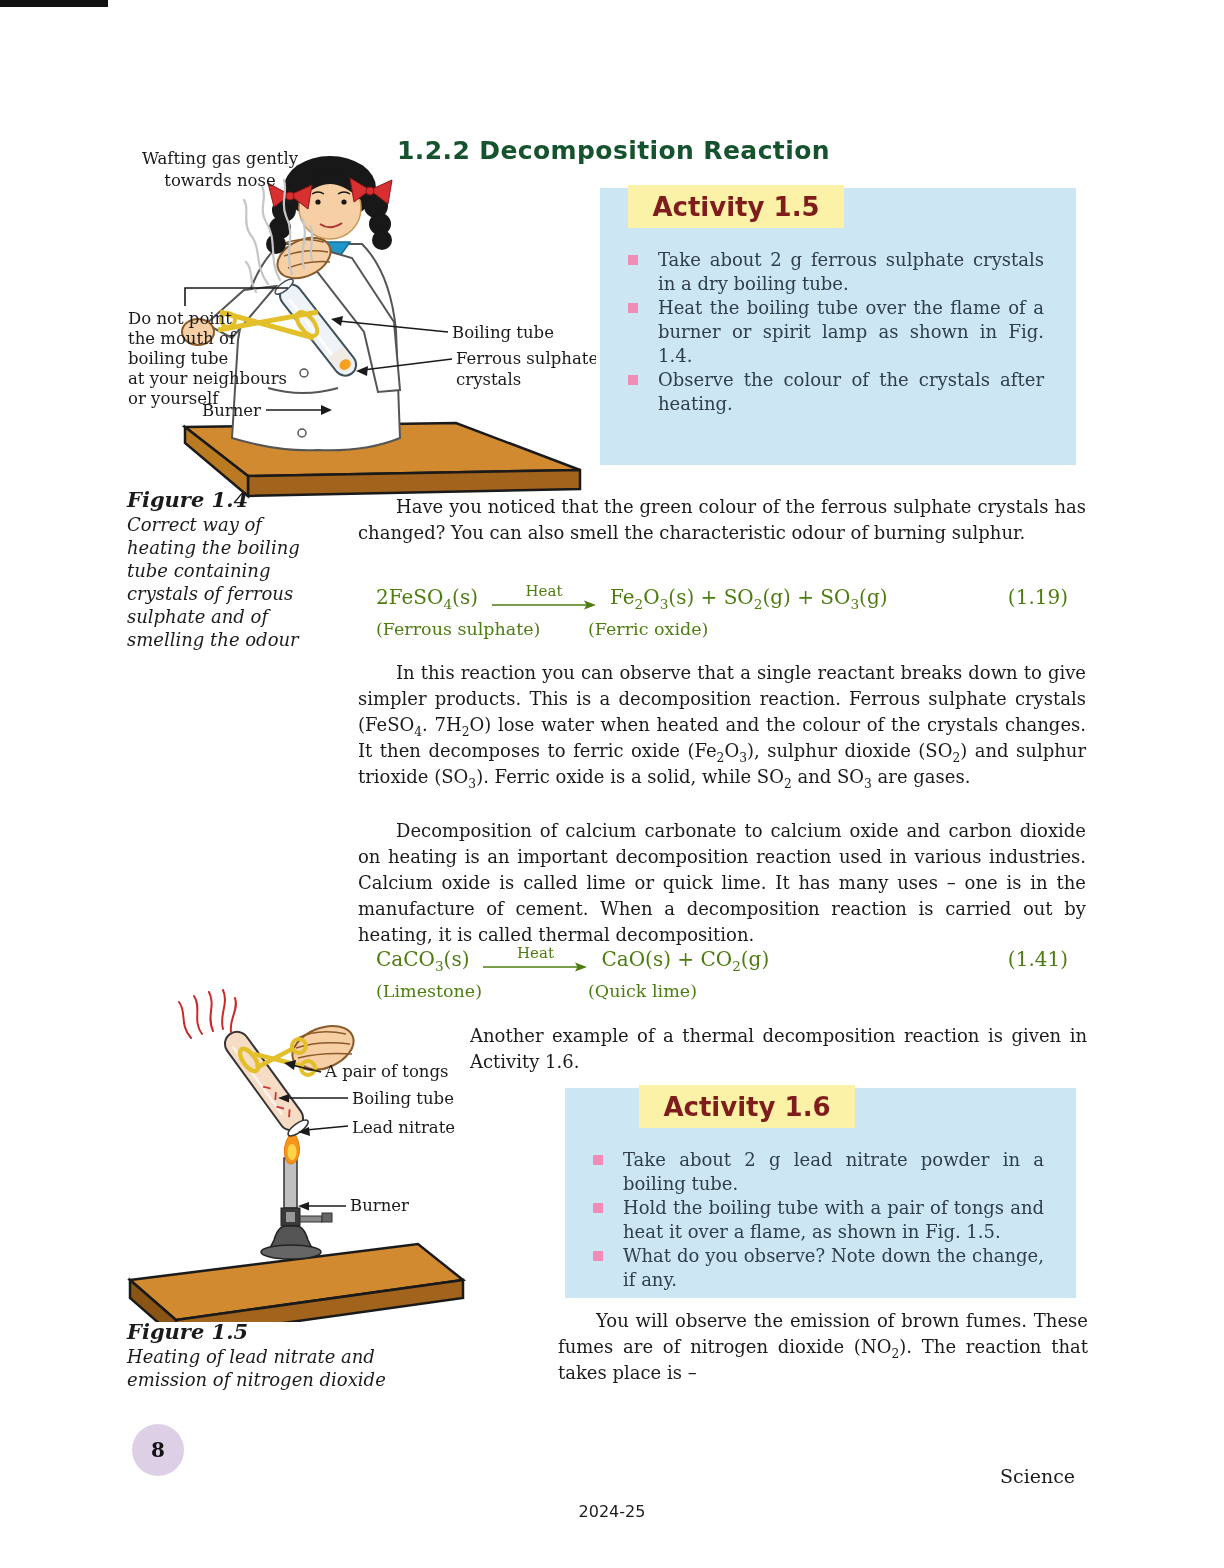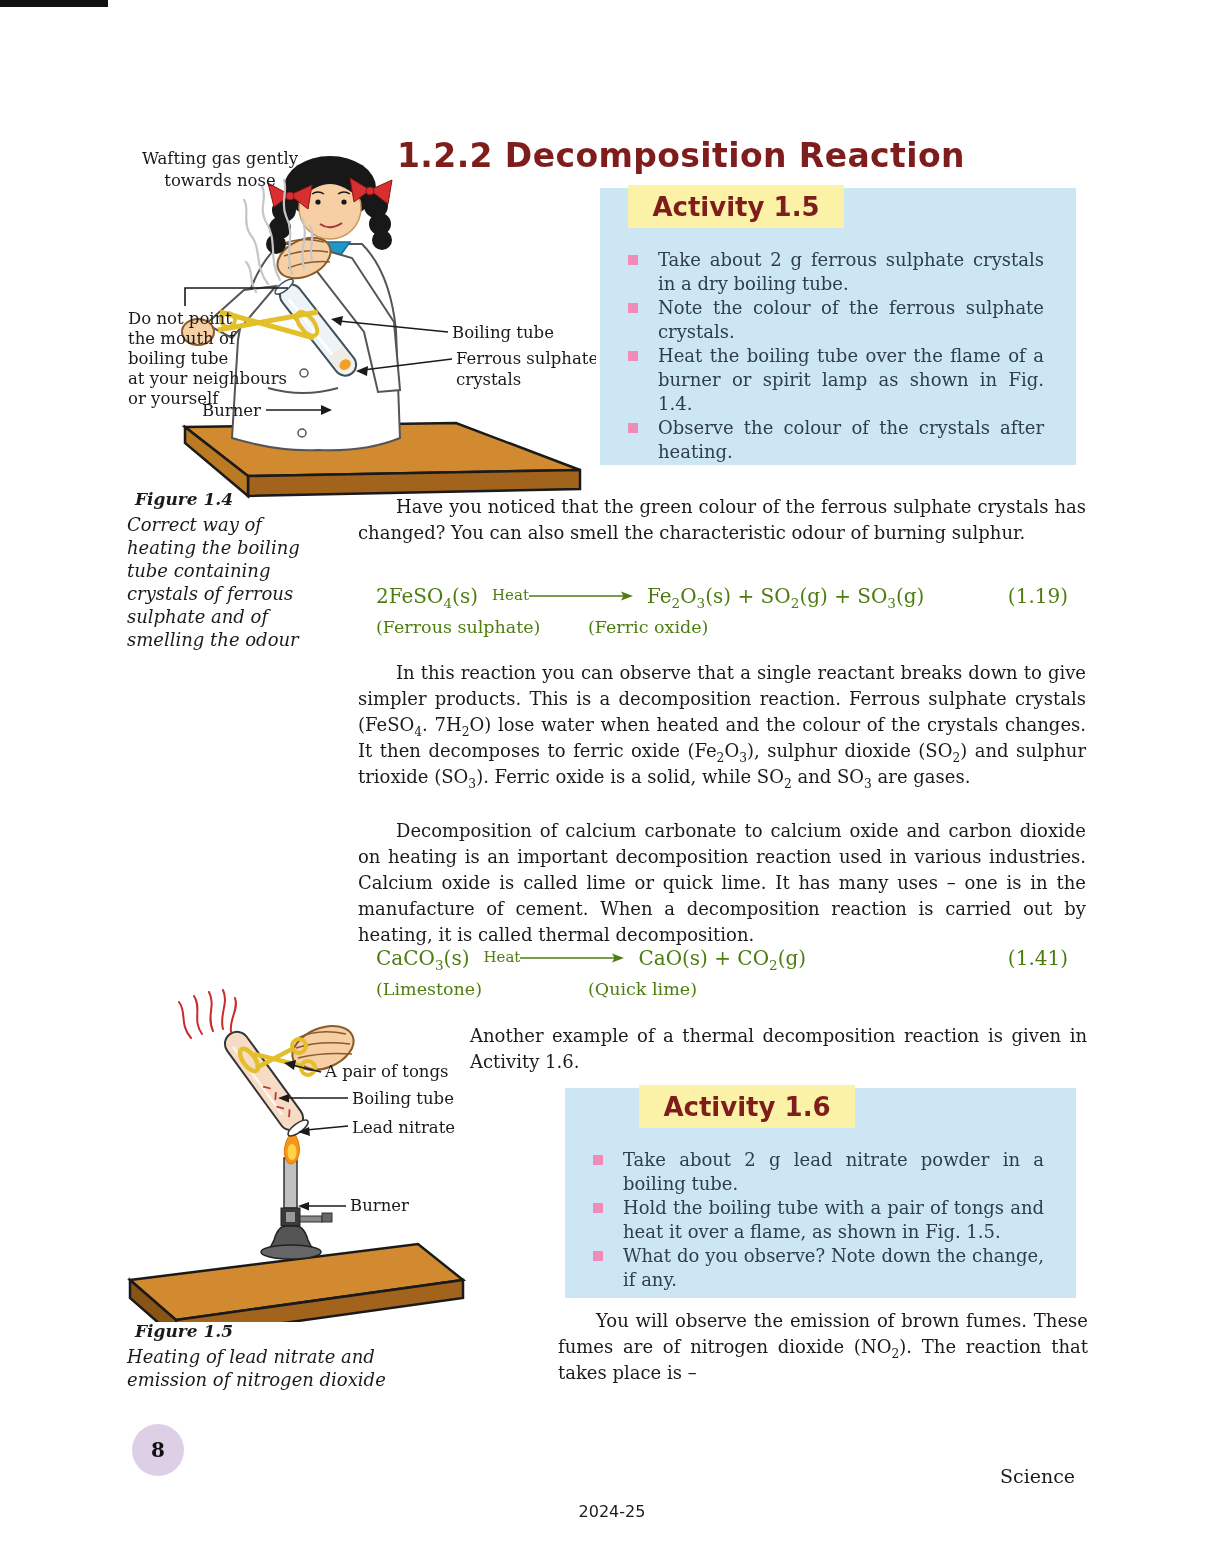--- a/index.html
+++ b/index.html
@@ -5,21 +5,21 @@
   html,body { margin:0; padding:0; background:#ffffff; }
   .page {
     position:relative; width:1224px; height:1568px; background:#fff;
     font-family:"DejaVu Serif", serif; color:#1b1b1b; overflow:hidden;
   }
   .topbar { position:absolute; left:0; top:0; width:108px; height:7px; background:#111; }
 
   .heading {
     position:absolute; left:397px; top:136px;
     font-family:"DejaVu Sans", sans-serif; font-weight:bold;
-    font-size:33px; color:#7f1d1d; letter-spacing:0.4px;
+    font-size:25px; color:#14532d; letter-spacing:0.4px;
   }
 
   
   .activity { position:absolute; background:#cde6f4; }
   .act15 { left:600px; top:188px; width:476px; height:277px; }
   .act16 { left:565px; top:1088px; width:511px; height:210px; }
   .act-title {
     position:absolute; top:-3px; height:43px; background:#fbf2a7;
     display:flex; align-items:center; justify-content:center;
     font-family:"DejaVu Sans", sans-serif; font-weight:bold;
@@ -32,21 +32,21 @@
     font-size:18px; line-height:24px; color:#2e3e4a; text-align:justify;
   }
   .act-list li { position:relative; }
   .act-list li::before {
     content:""; position:absolute; left:-30px; top:7px;
     width:10px; height:10px; background:#f18cb7;
   }
 
   
   .figcap { position:absolute; left:127px; font-size:18px; font-style:italic; line-height:23px; }
-  .figcap .figtitle { display:block; font-weight:bold; font-size:17px; margin-bottom:2px;margin-left:8px; }
+  .figcap .figtitle { display:block; font-weight:bold; font-size:21px; margin-bottom:2px; }
   .cap14 { top:488px; width:200px; }
   .cap15 { top:1320px; width:262px; }
 
   
   .body-block {
     position:absolute; left:358px; width:728px;
     font-size:18px; line-height:26px; text-align:justify;
   }
   .indent { text-indent:38px; }
   .p1 { top:494px; }
@@ -55,21 +55,21 @@
   .p4 { left:470px; top:1023px; width:617px; }
   .p5 { left:558px; top:1308px; width:530px; }
 
   sub { font-size:68%; line-height:0; }
 
   
   .equation { position:absolute; left:340px; width:728px; color:#4d7c0f; }
   .eq119 { top:584px; }
   .eq120 { top:946px; }
   .eq-row { display:flex; align-items:center; padding-left:36px; font-size:20px; }
-  .eq-arrow { display:inline-flex; flex-direction:row; align-items:center; margin:0 14px; }
+  .eq-arrow { display:inline-flex; flex-direction:column; align-items:center; margin:0 14px; }
   .eq-arrow .heat { font-size:15px; line-height:15px; margin-bottom:1px; }
   .eq-num { margin-left:auto; }
   .eq-names { display:flex; padding-left:36px; font-size:17.5px; margin-top:9px; }
   .eq-names .n1 { width:212px; }
 
   
   .pagenum {
     position:absolute; left:132px; top:1424px; width:52px; height:52px;
     border-radius:50%; background:#dccfe6; color:#111;
     display:flex; align-items:center; justify-content:center;
@@ -196,21 +196,20 @@
     <text x="334" y="198">Boiling tube</text>
     <text x="338" y="224">Ferrous sulphate</text>
     <text x="338" y="245">crystals</text>
     <text x="84" y="276">Burner</text>
   </svg>
 
   <div class="activity act15">
     <div class="act-title">Activity 1.5</div>
     <ul class="act-list">
       <li>Take about 2 g ferrous sulphate crystals in a dry boiling tube.</li>
-      <li>Note the colour of the ferrous sulphate crystals.</li>
       <li>Heat the boiling tube over the flame of a burner or spirit lamp as shown in Fig. 1.4.</li>
       <li>Observe the colour of the crystals after heating.</li>
     </ul>
   </div>
 
   <div class="figcap cap14">
     <span class="figtitle">Figure 1.4</span>
     <span>Correct way of heating the boiling tube containing crystals of ferrous sulphate and of smelling the odour</span>
   </div>
 

